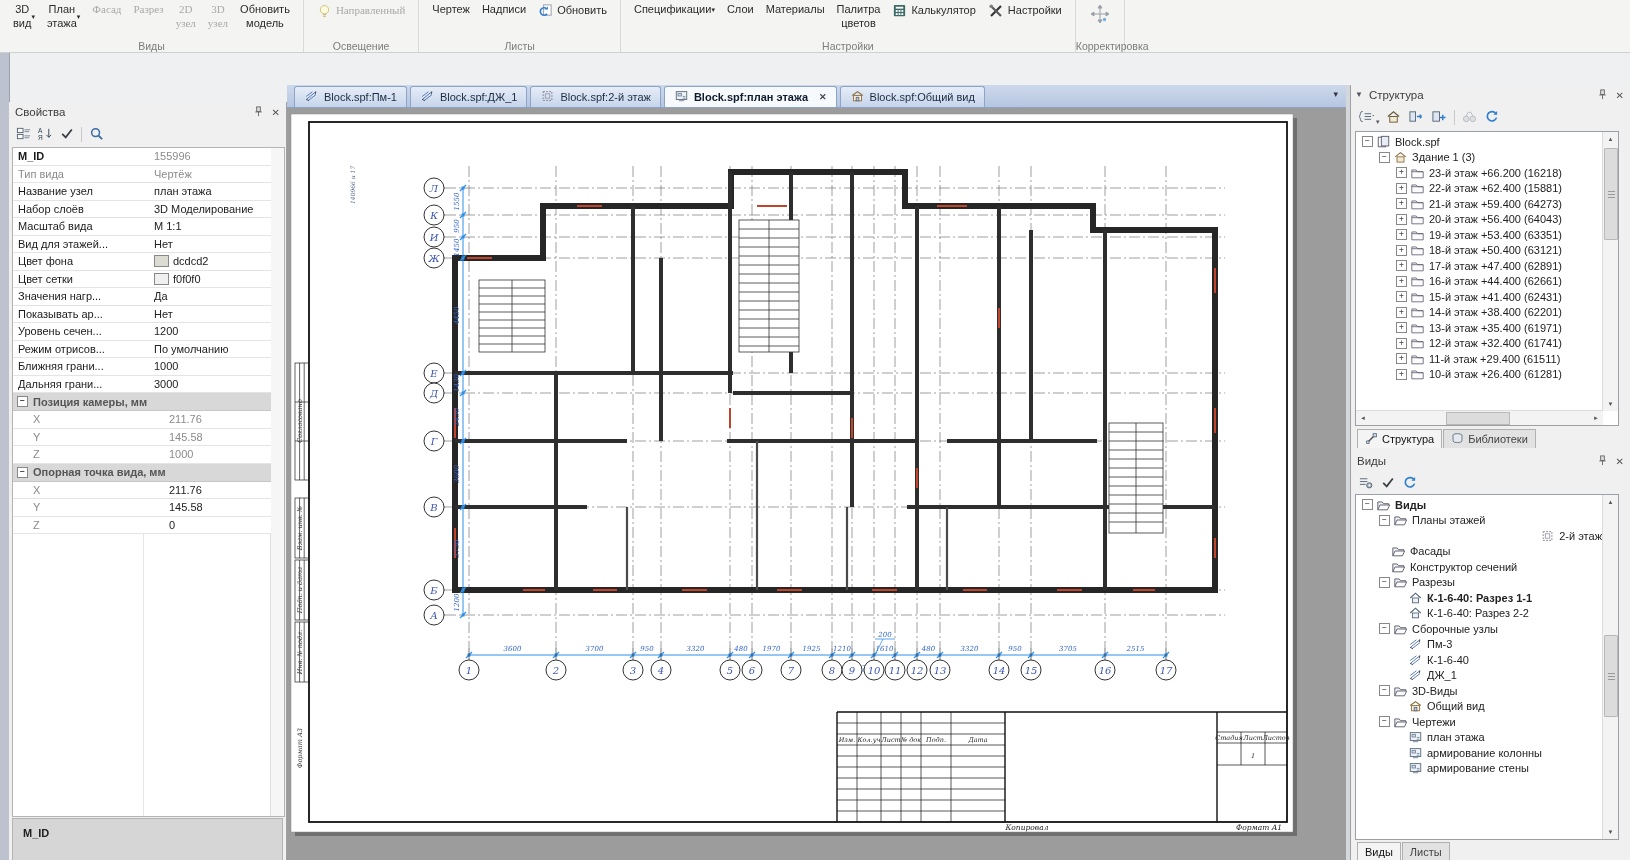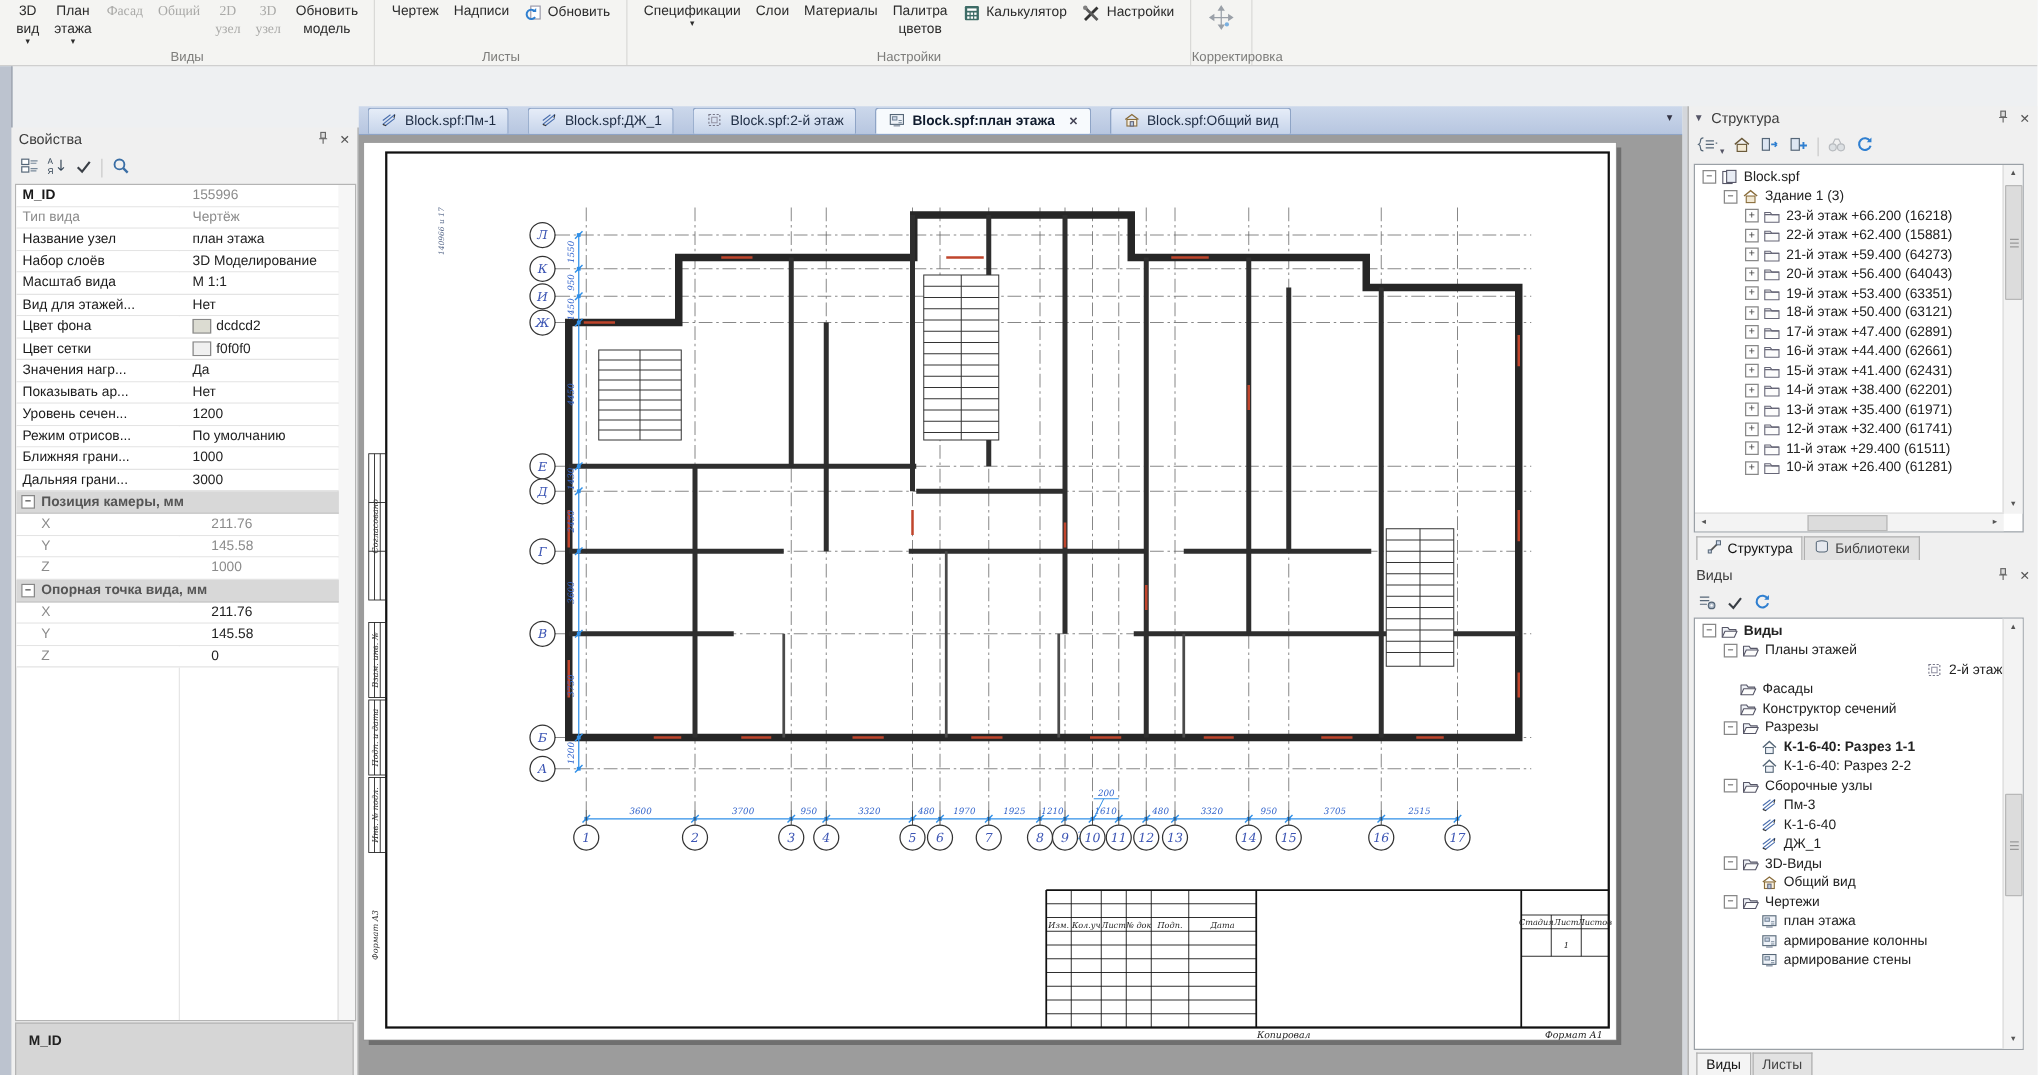--- a/index.html
+++ b/index.html
@@ -4,21 +4,21 @@
 <style>
   html,body{margin:0;padding:0}
   body{width:1630px;height:860px;overflow:hidden;position:relative;
        font-family:"Liberation Sans",sans-serif;background:#eef0f2;color:#222;font-size:11px;}
   
   #ribbon{position:absolute;left:0;top:0;width:1630px;height:52px;background:#f4f4f2;
           border-bottom:1px solid #cfcfcf;display:flex;align-items:stretch;}
   .rgroup{position:relative;border-right:1px solid #d9d9d7;padding:1px 8px 13px 8px;display:flex;}
   .ritems{display:flex;align-items:flex-start;gap:2px;}
   .rgname{position:absolute;left:0;right:0;bottom:0;text-align:center;font-size:10.5px;color:#7d7d7b;}
-  .rbtn{display:flex;flex-direction:column;align-items:center;justify-content:flex-start;
+  .rbtn{display:flex;flex-direction:row;align-items:center;justify-content:flex-start;
         padding:2px 5px;font-size:11px;color:#2b2b2b;text-align:center;white-space:pre-line;
         line-height:1.25;cursor:default;border-radius:2px;}
   .rbtn.inline{flex-direction:row;gap:4px;align-items:center;}
   .rbtn.dis{color:#a9a9a7;font-family:Liberation Serif, serif;}
   .rbtn .arr{font-size:7px;color:inherit;line-height:5px;}
   .ric svg{display:block}
   
   .dockhdr{height:20px;display:flex;align-items:center;padding:0 6px;color:#3c3c3c;font-size:11.5px;}
   .hico{margin-left:auto;display:flex;gap:8px;align-items:center;color:#555;}
   .hx{font-size:10px;color:#555;}
@@ -43,21 +43,21 @@
        text-align:center;color:#444;flex:none;font-family:"DejaVu Sans Mono",monospace;}
   .prow.sub .plabel{padding-left:20px;color:#8b8b8b;}
   #pdesc{position:absolute;left:3px;top:716px;width:271px;height:92px;background:#d6d6d6;border:1px solid #b4b4b4;
          padding:8px 10px;box-sizing:border-box;font-weight:bold;color:#222;}
   .btabs{position:absolute;left:0;bottom:0;height:16px;display:flex;align-items:stretch;gap:1px;padding-left:4px;font-size:11px;}
   .btab{display:flex;align-items:center;gap:4px;padding:0 7px;background:#e4e4e4;border:1px solid #b0b0b0;border-bottom:none;color:#444;}
   .btab.active{background:#f6f6f6;color:#111;}
   
   #tabstrip{position:absolute;left:287px;top:85px;width:1059px;height:23px;
             background:linear-gradient(#ccd8eb,#b7c6e0);border-bottom:1px solid #8ea4c6;
-            display:flex;align-items:flex-end;padding-left:7px;box-sizing:border-box;gap:12px;}
+            display:flex;align-items:flex-end;padding-left:7px;box-sizing:border-box;}
   .ctab{height:20px;display:flex;align-items:center;gap:5px;padding:0 9px;font-size:11px;color:#1d2b42;
         background:linear-gradient(#e6edf8,#c6d4ea);border:1px solid #8ea4c6;border-bottom:none;
         border-radius:3px 3px 0 0;margin-right:3px;cursor:default;white-space:nowrap;}
   .ctab.active{background:#f7fafd;font-weight:bold;color:#0f1b2d;}
   .tclose{margin-left:6px;font-size:9px;color:#445;}
   #taboverflow{position:absolute;right:8px;top:4px;font-size:9px;color:#334;}
   #canvas{position:absolute;left:287px;top:108px;width:1059px;height:752px;background:#9c9c9c;overflow:hidden;}
   
   .gridln{stroke:#5f5f5f;stroke-width:.6;stroke-dasharray:11 3 2 3;}
   .dimln{stroke:#2f8fe8;stroke-width:1;}
@@ -93,29 +93,38 @@
 <body>
 
 <div id="ribbon">
     <div class="rgroup">
       <div class="ritems">
         <div class="rbtn"><span>3D
 вид</span><span class="arr">▾</span></div>
         <div class="rbtn"><span>План
 этажа</span><span class="arr">▾</span></div>
         <div class="rbtn dis"><span>Фасад</span></div>
-        <div class="rbtn dis"><span>Общий</span></div>
+        <div class="rbtn dis"><span>Разрез</span></div>
         <div class="rbtn dis"><span>2D
 узел</span></div>
         <div class="rbtn dis"><span>3D
 узел</span></div>
         <div class="rbtn"><span>Обновить
 модель</span></div>
       </div>
       <div class="rgname">Виды</div>
+    </div>
+    <div class="rgroup">
+      <div class="ritems">
+        <div class="rbtn inline dis"><span class="ric"><svg width="15" height="16" viewBox="0 0 18 18">
+              <circle cx="9" cy="7.5" r="5" fill="#fffbe0" stroke="#c9b96a"></circle>
+              <path d="M7 13.5 h4 M7.5 15.5 h3" stroke="#b8a85a"></path>
+            </svg></span><span>Направленный</span></div>
+      </div>
+      <div class="rgname">Освещение</div>
     </div>
     <div class="rgroup">
       <div class="ritems">
         <div class="rbtn"><span>Чертеж</span></div>
         <div class="rbtn"><span>Надписи</span></div>
         <div class="rbtn inline"><span class="ric"><svg width="15" height="15" viewBox="0 0 16 16">
               <rect x="6" y="2" width="8" height="11" fill="#fff" stroke="#99a"></rect>
               <path d="M9.3 6.2 A4 4 0 1 0 9.7 11.4" fill="none" stroke="#2f7fd0" stroke-width="1.7"></path>
               <path d="M10.6 3.6 v3.4 h-3.4 z" fill="#2f7fd0"></path>
             </svg></span><span>Обновить</span></div>

